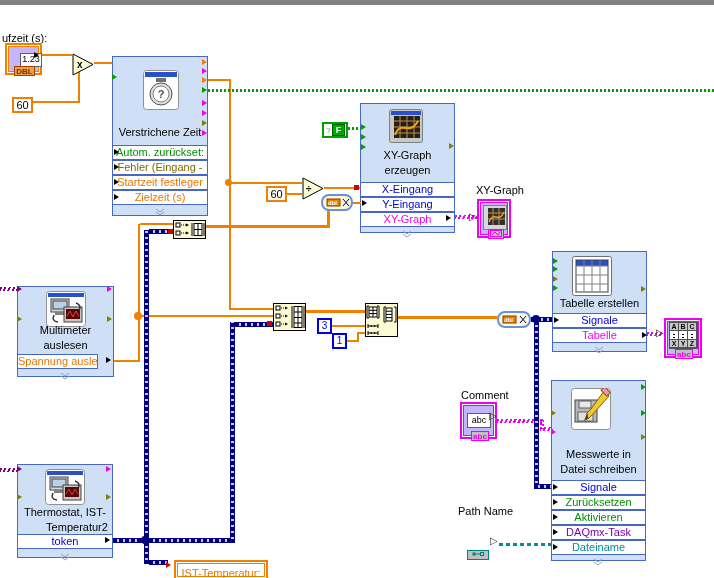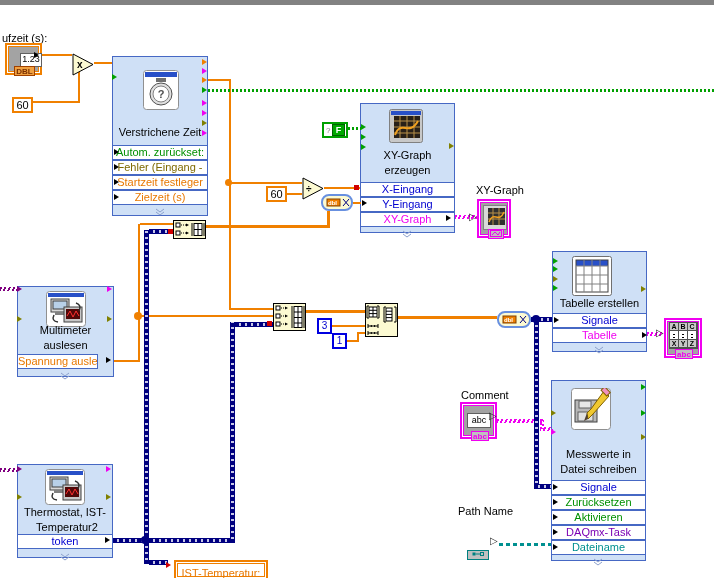--- a/index.html
+++ b/index.html
@@ -27,21 +27,21 @@
   .tr{position:absolute;width:0;height:0;border-top:3px solid transparent;border-bottom:3px solid transparent;z-index:4;}
   .a-or{border-left:5px solid #F08000}.a-mag{border-left:5px solid #F000F0}
   .a-grn{border-left:5px solid #00A000}.a-olv{border-left:5px solid #808000}
   .a-blk{border-left:5px solid #000}.a-pur{border-left:5px solid #800080}.a-red{border-left:5px solid #D00000}
   .jdot{position:absolute;background:#F08000;border-radius:50%;z-index:4;}
   .jnav{position:absolute;background:#000080;border-radius:50%;z-index:4;}
   .rdot{position:absolute;width:5px;height:5px;background:#D00000;z-index:4;}
   
   .frame{position:absolute;box-sizing:border-box;z-index:3;}
   .f-mag{border:2px solid #F000F0}.f-or{border:2px solid #F08000}.f-tea{border:2px solid #008080}
-  .frame .inner{position:absolute;left:1px;top:1px;right:1px;bottom:1px;box-sizing:border-box;background:#a3a3a3;}
+  .frame .inner{position:absolute;left:1px;top:1px;right:1px;bottom:1px;box-sizing:border-box;background:#c4b5fd;}
   .f-mag>.inner{border:1px solid #F000F0}.f-or>.inner{border:1px solid #F08000}.f-tea>.inner{border:1px solid #008080}
   .tag{position:absolute;box-sizing:border-box;font-size:8px;line-height:9px;font-weight:bold;text-align:center;background:#C0C0C0;z-index:5;}
   .tag-mag{border:1px solid #F000F0;color:#F000F0}
   .tag-tea{border:1px solid #008080;color:#008080}
   .tag-or{border:1px solid #A04000;color:#7A3000;background:#F0A040}
   .disp{position:absolute;background:#fff;border:1px solid #606060;font-size:9px;line-height:11px;text-align:center;color:#000;}
   .holl{position:absolute;font-size:10px;line-height:10px;color:#303030;z-index:5;}
   .const{position:absolute;box-sizing:border-box;background:#fff;text-align:center;z-index:3;}
   .const-or{border:2px solid #F08000;color:#000;font-size:11px;line-height:12px;}
   .const-blu{border:2px solid #0000E0;color:#0000D0;font-size:10px;line-height:12px;}
@@ -215,21 +215,21 @@
         <rect x="7" y="10" width="14" height="8" fill="#B8D0E8" stroke="#404040"></rect>
         <rect x="9" y="21" width="9" height="3" fill="#808080"></rect>
         <path d="M8 24 q-3 6 4 7" fill="none" stroke="#303030" stroke-width="1.5"></path>
         <rect x="18" y="16" width="18" height="15" fill="#C8C8C8" stroke="#404040"></rect>
         <rect x="20" y="18" width="14" height="10" fill="#500808"></rect>
         <polyline points="21,25 24,20 27,26 30,20 33,25" fill="none" stroke="#FF3030"></polyline>
         <path d="M30 12 q6 2 3 8" fill="none" stroke="#303030" stroke-width="1.5"></path>
       </svg>
   </div>
   <div class="vtitle" style="left:17px;top:506px;width:96px">Thermostat, IST-</div>
-  <div class="vtitle" style="left:17px;top:521px;width:100px">Temperatur2</div>
+  <div class="vtitle" style="left:27px;top:521px;width:100px">Temperatur2</div>
   <div class="vrow" style="left:17px;top:534px;width:96px"><span class="c-blu">token</span></div>
   <div class="chev" style="left:59px;top:548px"><svg width="12" height="9">
         <path d="M2 1 L6 4 L10 1 M2 4 L6 7 L10 4" stroke="#8CA0CC" fill="none"></path>
       </svg></div>
   <i class="tr a-pur" style="left:17px;top:466px"></i>
   <i class="tr a-olv" style="left:17px;top:494px"></i>
   <i class="tr a-mag" style="left:106px;top:466px"></i>
   <i class="tr a-olv" style="left:106px;top:494px"></i>
   <i class="tr a-blk" style="left:105px;top:537px"></i>
 

